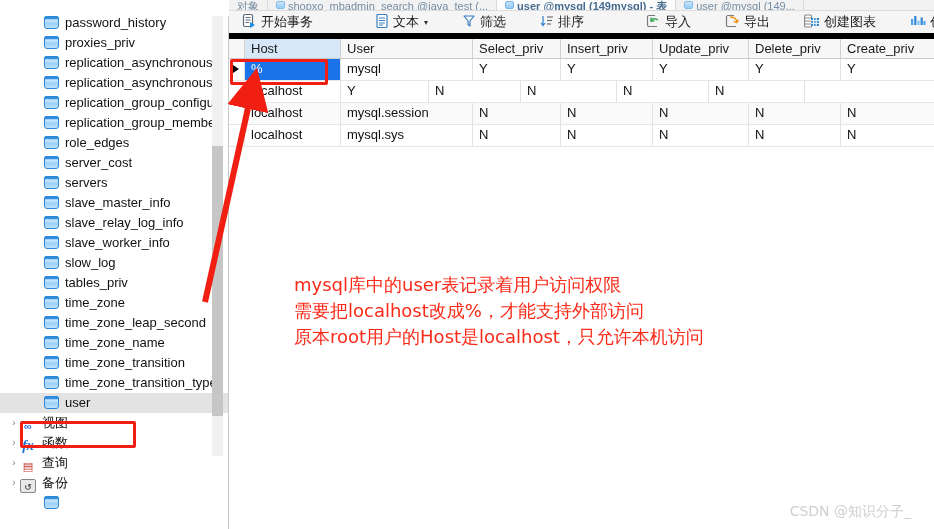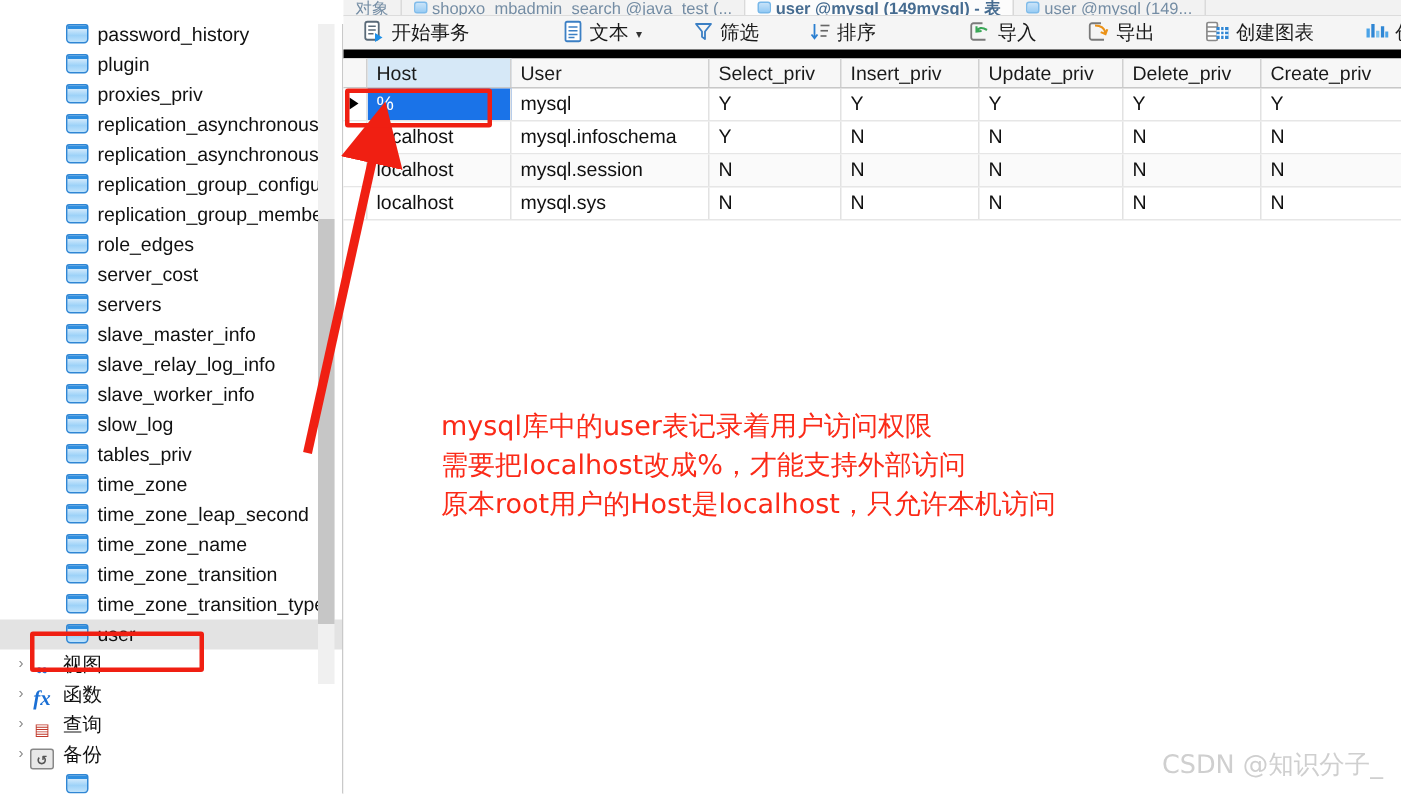--- a/index.html
+++ b/index.html
@@ -115,22 +115,22 @@
   .gcell.sel { background: #1a73e8; color: #ffffff; }
 
   
   .redbox { position: absolute; border: 3px solid #f01f12; border-radius: 2px; }
   .note {
     position: absolute; left: 294px; top: 272px; width: 520px;
     color: #fb2a18; font-size: 18px; line-height: 26px;
     font-family: "DejaVu Sans", sans-serif; white-space: nowrap;
   }
   .watermark {
-    position: absolute; right: 12px; bottom: 8px;
-    color: #cfcfcf; font-size: 17px; font-family: "DejaVu Sans", sans-serif;
+    position: absolute; right: 23px; bottom: 8px;
+    color: #cfcfcf; font-size: 14px; font-family: "DejaVu Sans", sans-serif;
   }
   svg.arrowlayer { position: absolute; left: 0; top: 0; width: 934px; height: 529px; pointer-events: none; }
 </style>
 </head>
 <body>
 
 <div id="app">
 
   <div class="tabstrip">
     <span class="tab">
@@ -140,21 +140,20 @@
     </span><span class="tab active">
       <span class="tabicon"></span><span>user @mysql (149mysql) - 表</span>
     </span><span class="tab">
       <span class="tabicon"></span><span>user @mysql (149...</span>
     </span>
   </div>
 
   <div class="sidebar">
     <div class="tree" id="tree">
         <div class="trow"><span class="ind"></span><span class="tbl-ico"></span><span>password_history</span></div>
-        <div class="trow"><span class="ind"></span><span class="tbl-ico"></span><span>plugin</span></div>
         <div class="trow"><span class="ind"></span><span class="tbl-ico"></span><span>proxies_priv</span></div>
         <div class="trow"><span class="ind"></span><span class="tbl-ico"></span><span>replication_asynchronous_</span></div>
         <div class="trow"><span class="ind"></span><span class="tbl-ico"></span><span>replication_asynchronous_</span></div>
         <div class="trow"><span class="ind"></span><span class="tbl-ico"></span><span>replication_group_configu</span></div>
         <div class="trow"><span class="ind"></span><span class="tbl-ico"></span><span>replication_group_membe</span></div>
         <div class="trow"><span class="ind"></span><span class="tbl-ico"></span><span>role_edges</span></div>
         <div class="trow"><span class="ind"></span><span class="tbl-ico"></span><span>server_cost</span></div>
         <div class="trow"><span class="ind"></span><span class="tbl-ico"></span><span>servers</span></div>
         <div class="trow"><span class="ind"></span><span class="tbl-ico"></span><span>slave_master_info</span></div>
         <div class="trow"><span class="ind"></span><span class="tbl-ico"></span><span>slave_relay_log_info</span></div>
@@ -293,21 +292,20 @@
           <div class="gcell" style="width:132px">mysql</div>
           <div class="gcell" style="width:88px">Y</div>
           <div class="gcell" style="width:92px">Y</div>
           <div class="gcell" style="width:96px">Y</div>
           <div class="gcell" style="width:92px">Y</div>
           <div class="gcell" style="width:96px">Y</div>
         </div>
         <div class="grow">
           <div class="rowmark"></div>
           <div class="gcell" style="width:96px">localhost</div>
-          <div class="gcell" style="width:132px">mysql.infoschema</div>
           <div class="gcell" style="width:88px">Y</div>
           <div class="gcell" style="width:92px">N</div>
           <div class="gcell" style="width:96px">N</div>
           <div class="gcell" style="width:92px">N</div>
           <div class="gcell" style="width:96px">N</div>
         </div>
         <div class="grow alt">
           <div class="rowmark"></div>
           <div class="gcell" style="width:96px">localhost</div>
           <div class="gcell" style="width:132px">mysql.session</div>

